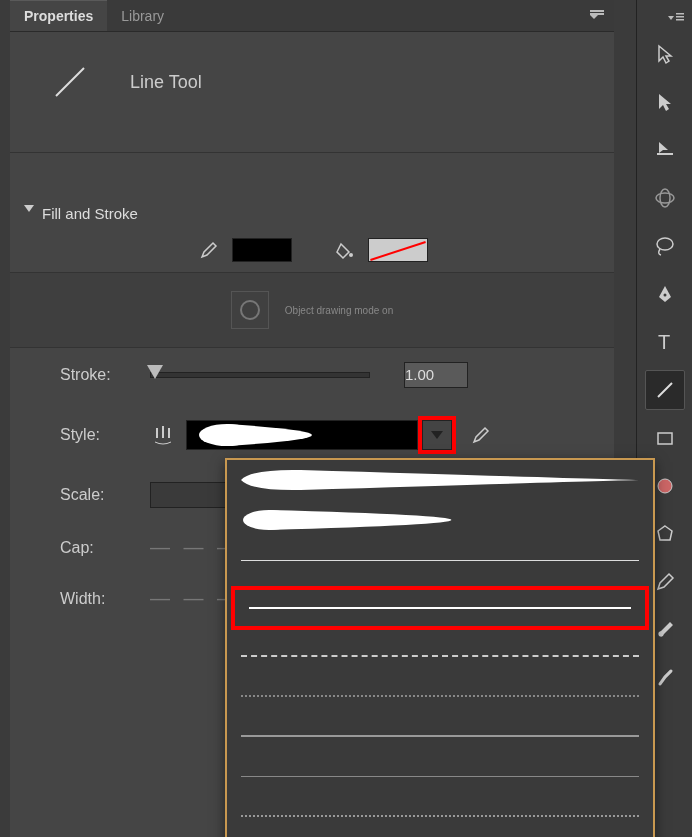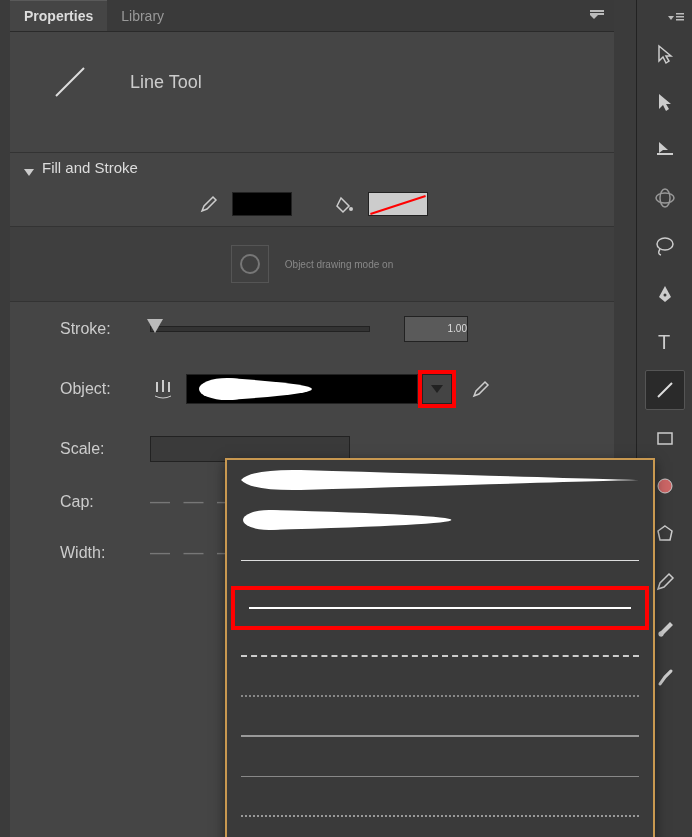--- a/index.html
+++ b/index.html
@@ -10,41 +10,41 @@
   .tab-bar { display: flex; align-items: center; height: 32px; background: #3a3a3a; border-bottom: 1px solid #2a2a2a; }
   .tab { padding: 7px 14px; font-size: 14px; cursor: pointer; color: #999; }
   .tab.active { background: #454545; color: #ddd; font-weight: bold; border-top: 1px solid #5a5a5a; }
   .tab-menu { margin-left: auto; padding: 0 8px; color: #bbb; }
   
   .tool-header { display: flex; align-items: center; padding: 20px 30px 40px 30px; }
   .tool-icon-box { width: 60px; height: 60px; display: flex; align-items: center; justify-content: center; }
   .tool-name { font-size: 18px; margin-left: 30px; color: #ccc; }
   
   .section { border-top: 1px solid #333; }
-  .section-header { display: flex; align-items: flex-end; padding: 6px 14px; font-size: 15px; color: #ddd; }
+  .section-header { display: flex; align-items: flex-start; padding: 6px 14px; font-size: 15px; color: #ddd; margin-top: 46px; }
   .disclosure { width: 0; height: 0; border-left: 5px solid transparent; border-right: 5px solid transparent; border-top: 7px solid #ccc; margin-right: 8px; }
   
   .row { display: flex; align-items: center; padding: 10px 0; }
   .row.centered { justify-content: center; gap: 40px; }
   .group { display: flex; align-items: center; gap: 10px; }
   
   .color-swatch { width: 60px; height: 24px; border: 1px solid #222; }
   .black-swatch { background: #000; }
   .nofill-swatch { background: #ccc; position: relative; }
   .nofill-swatch::after { content:""; position:absolute; left:0; top:50%; width:100%; height:2px; background:red; transform: rotate(-18deg); }
   
   .obj-draw-row { display:flex; align-items:center; justify-content:center; padding: 18px 0; background:#3f3f3f; border-top:1px solid #333; border-bottom:1px solid #333; gap:16px;}
   .obj-draw-btn { width:38px; height:38px; border:1px solid #555; background:#404040; display:flex; align-items:center; justify-content:center; }
   .obj-draw-label { font-size:10px; color:#888; }
   
   .prop-row { display:flex; align-items:center; padding: 14px 0 14px 50px; }
   .prop-label { width: 90px; font-size:16px; color:#ccc; }
   .stroke-slider { width: 220px; height:6px; background:#333; position:relative; margin-right:14px; border:1px solid #222;}
   .stroke-slider::after { content:""; position:absolute; left:-4px; top:-8px; width:0; height:0; border-left:8px solid transparent; border-right:8px solid transparent; border-top:14px solid #bbb;}
-  .num-input { width:64px; height:26px; background:#5a5a5a; border:1px solid #222; color:#ddd; text-align:right; font-size:10px; line-height:24px;}
+  .num-input { width:64px; height:26px; background:#5a5a5a; border:1px solid #222; color:#ddd; text-align:left; font-size:15px; line-height:24px;}
   
   .style-preview { width: 232px; height:30px; background:#000; border:1px solid #222; display:flex; align-items:center; justify-content:center; }
   .drop-btn { width:30px; height:30px; background:#444; border:1px solid #222; display:flex; align-items:center; justify-content:center;}
   .drop-highlight { border: 4px solid red; padding:0; }
   
   .width-prev { width: 130px; height:22px; background:#2a2a2a; border:1px solid #111; position:relative; }
   .width-prev::after { content:""; position:absolute; left:6px; right:6px; top:50%; height:2px; background:#2f2; transform:translateY(-50%);}
   
   .edit-icon { color:#bbb; width:26px; display:flex; justify-content:center; }
   .brush-sel { width:26px; display:flex; justify-content:center; color:#bbb;}
@@ -135,21 +135,21 @@
     </div>
 
     <div class="prop-row">
       <div class="prop-label">Stroke:</div>
       <div class="stroke-slider"></div>
       <div style="width:20px;"></div>
       <div class="num-input">1.00</div>
     </div>
 
     <div class="prop-row">
-      <div class="prop-label">Object:</div>
+      <div class="prop-label">Style:</div>
       <div class="brush-sel">
         <svg width="20" height="22">
             <path d="M4 4 L4 14 M10 2 L10 14 M16 4 L16 14" stroke="#ccc" stroke-width="2"></path>
             <path d="M2 18 Q10 22 18 18" fill="none" stroke="#ccc" stroke-width="1"></path>
           </svg>
       </div>
       <div style="width:10px"></div>
       <div class="style-preview">
         <svg width="210" height="26" viewBox="0 0 210 26">
             <ellipse cx="30" cy="13" rx="28" ry="11" fill="#fff"></ellipse>

